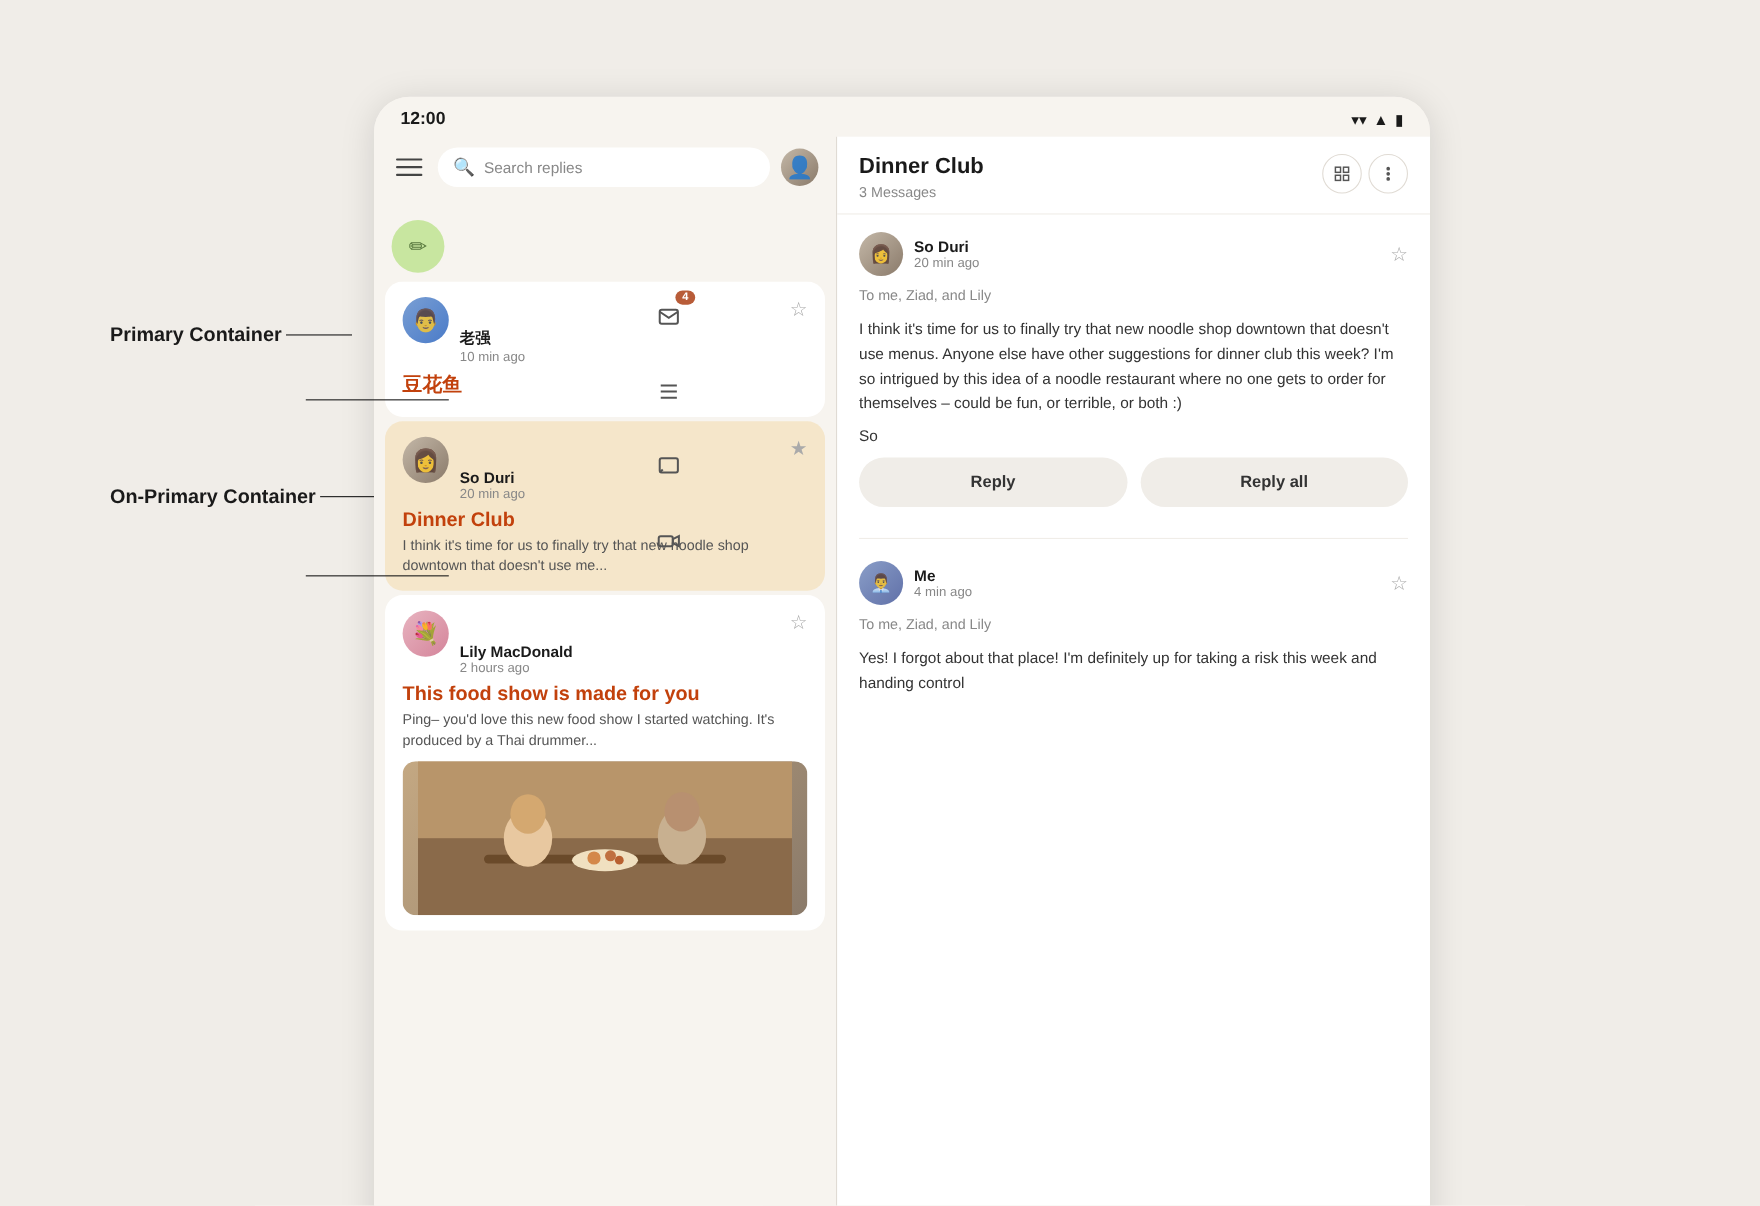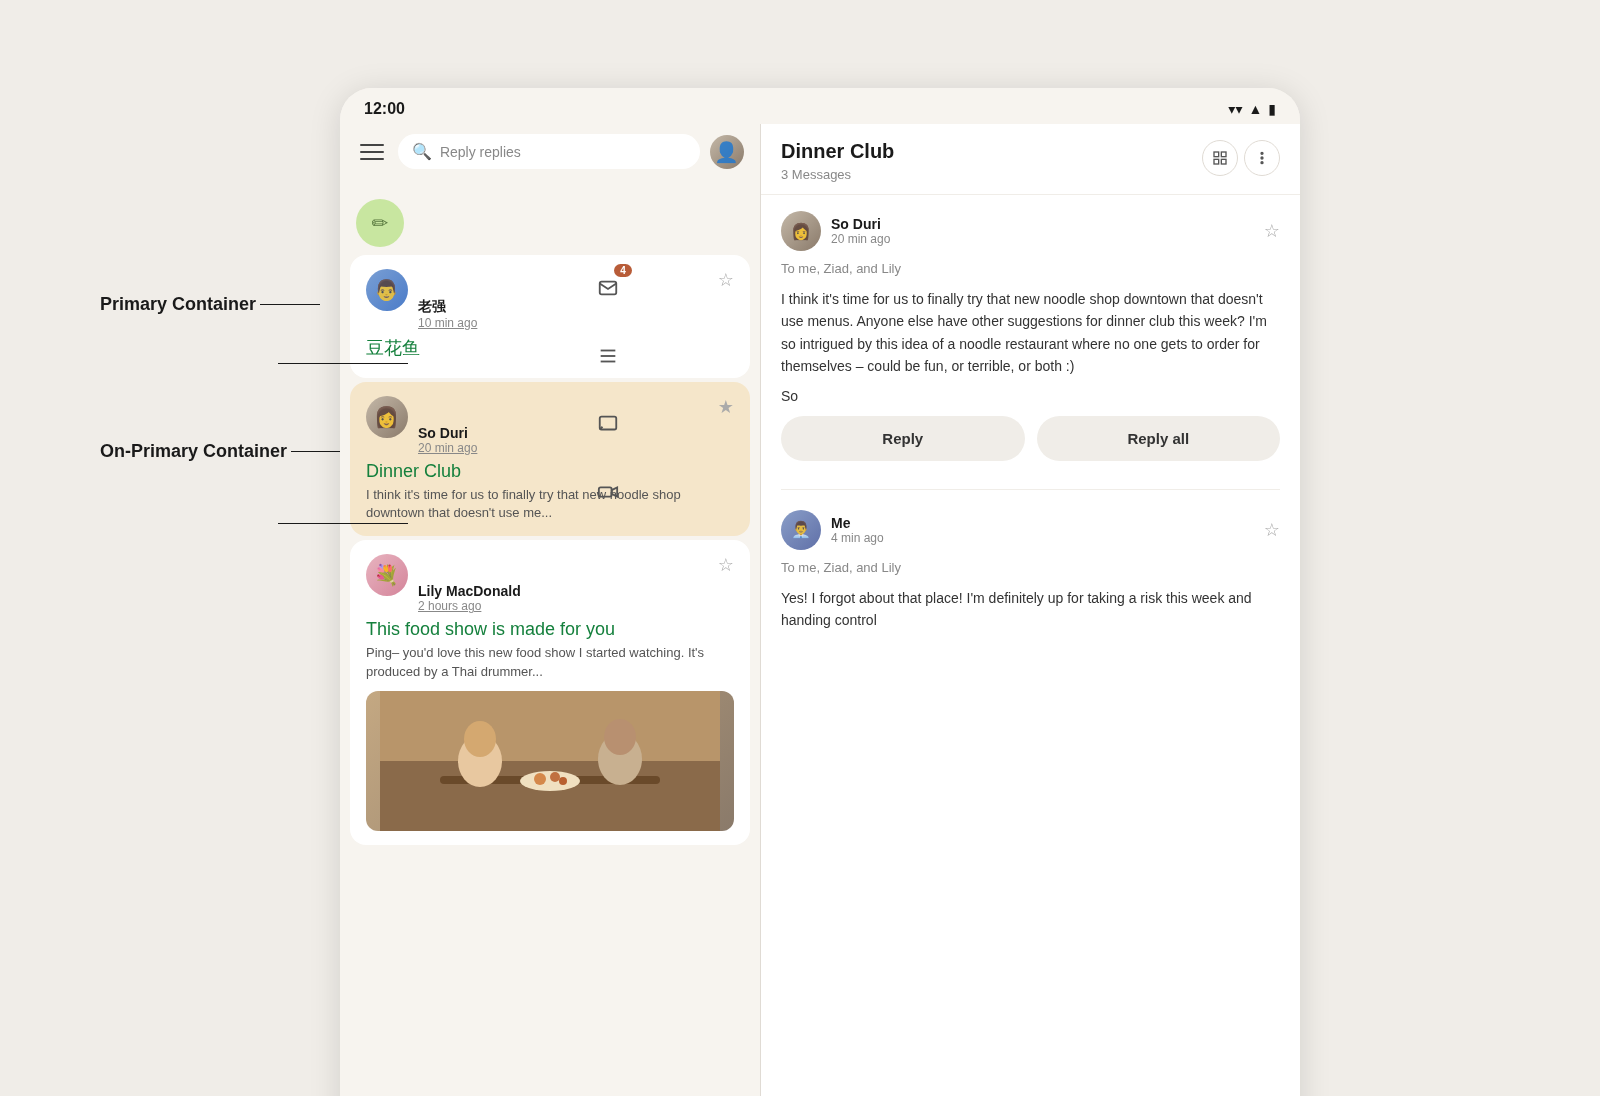--- a/index.html
+++ b/index.html
@@ -239,33 +239,32 @@
     .email-sender {
       font-weight: 600;
       font-size: 14px;
       color: #1a1a1a;
       margin-top: 29px;
     }
 
     .email-time {
       font-size: 12px;
       color: #888;
-      text-decoration: underline;
     }
 
     .star-icon {
       color: #aaa;
       font-size: 18px;
       cursor: pointer;
     }
 
     .email-subject {
       font-size: 18px;
-      font-weight: 400;
-      color: #15803d;
+      font-weight: 700;
+      color: #c2410c;
       margin-bottom: 4px;
     }
 
     .email-preview {
       font-size: 13px;
       color: #555;
       line-height: 1.4;
     }
 
     .email-thumbnail {
@@ -510,21 +509,21 @@
       <div class="email-list-panel">
 
         <div class="search-area">
           <div class="menu-icon">
             <span></span>
             <span></span>
             <span></span>
           </div>
           <div class="search-box">
             <span style="color:#888; font-size:16px;">🔍</span>
-            <span class="search-placeholder">Reply replies</span>
+            <span class="search-placeholder">Search replies</span>
           </div>
           <div class="avatar-sm av-soduri">
             <div class="person-silhouette">👤</div>
           </div>
         </div>
 
         <div style="display:flex; padding: 4px 0 4px 10px; align-items:center; gap:0;">
           
         </div>
 

